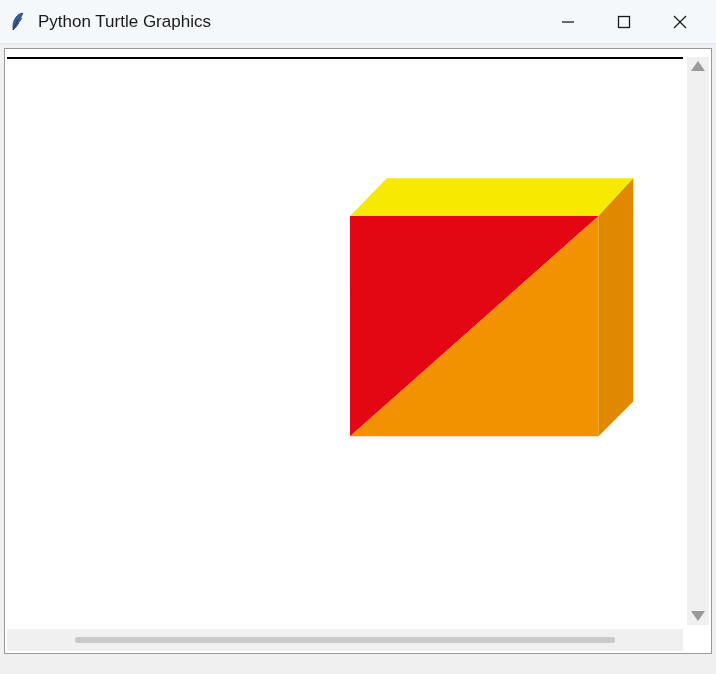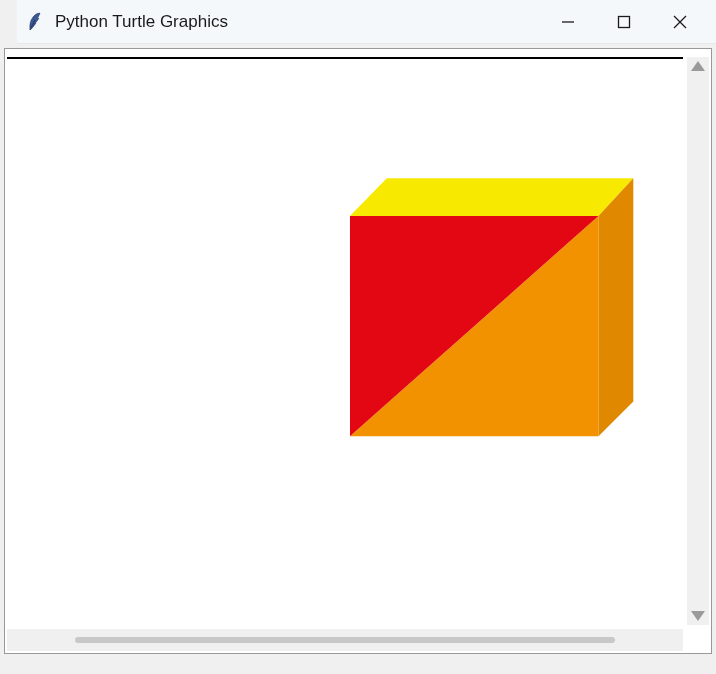--- a/index.html
+++ b/index.html
@@ -15,21 +15,20 @@
       overflow: hidden;
       position: relative;
     }
     .titlebar {
       height: 44px;
       background: #f5f8fb;
       display: flex;
       align-items: center;
       padding: 16px 8px;
       border-bottom: 1px solid #e8e8e8;
-      margin-left: 17px;
     }
     .app-icon {
       width: 20px;
       height: 20px;
       margin-right: 10px;
       display: flex;
       align-items: center;
       justify-content: center;
     }
     .title-text {

